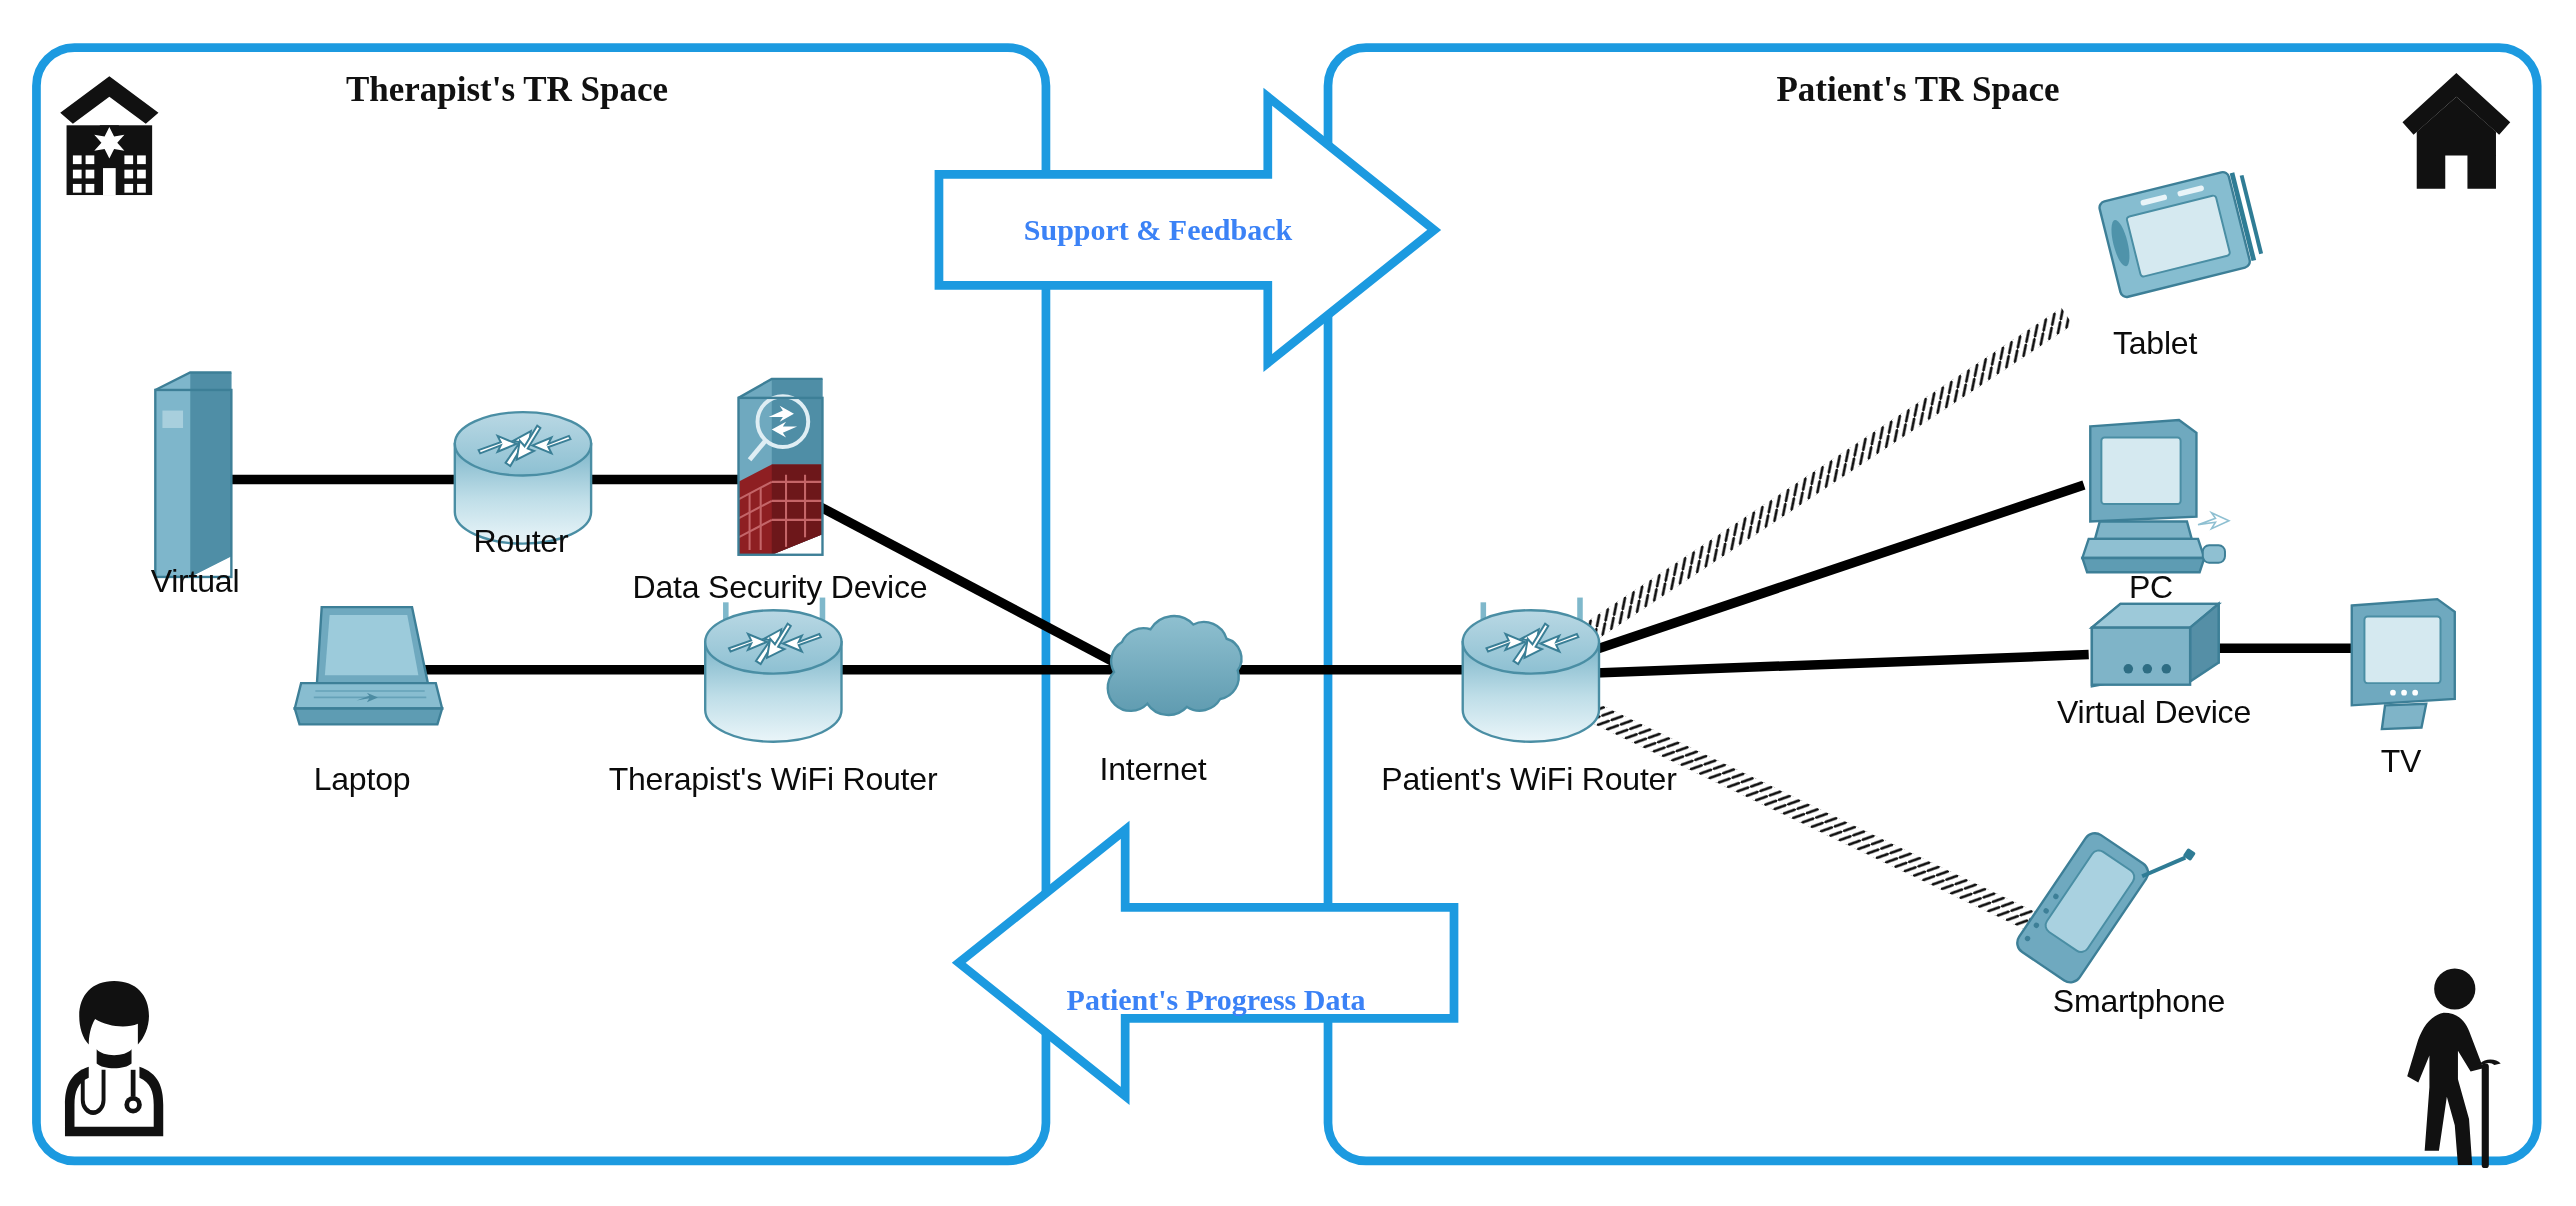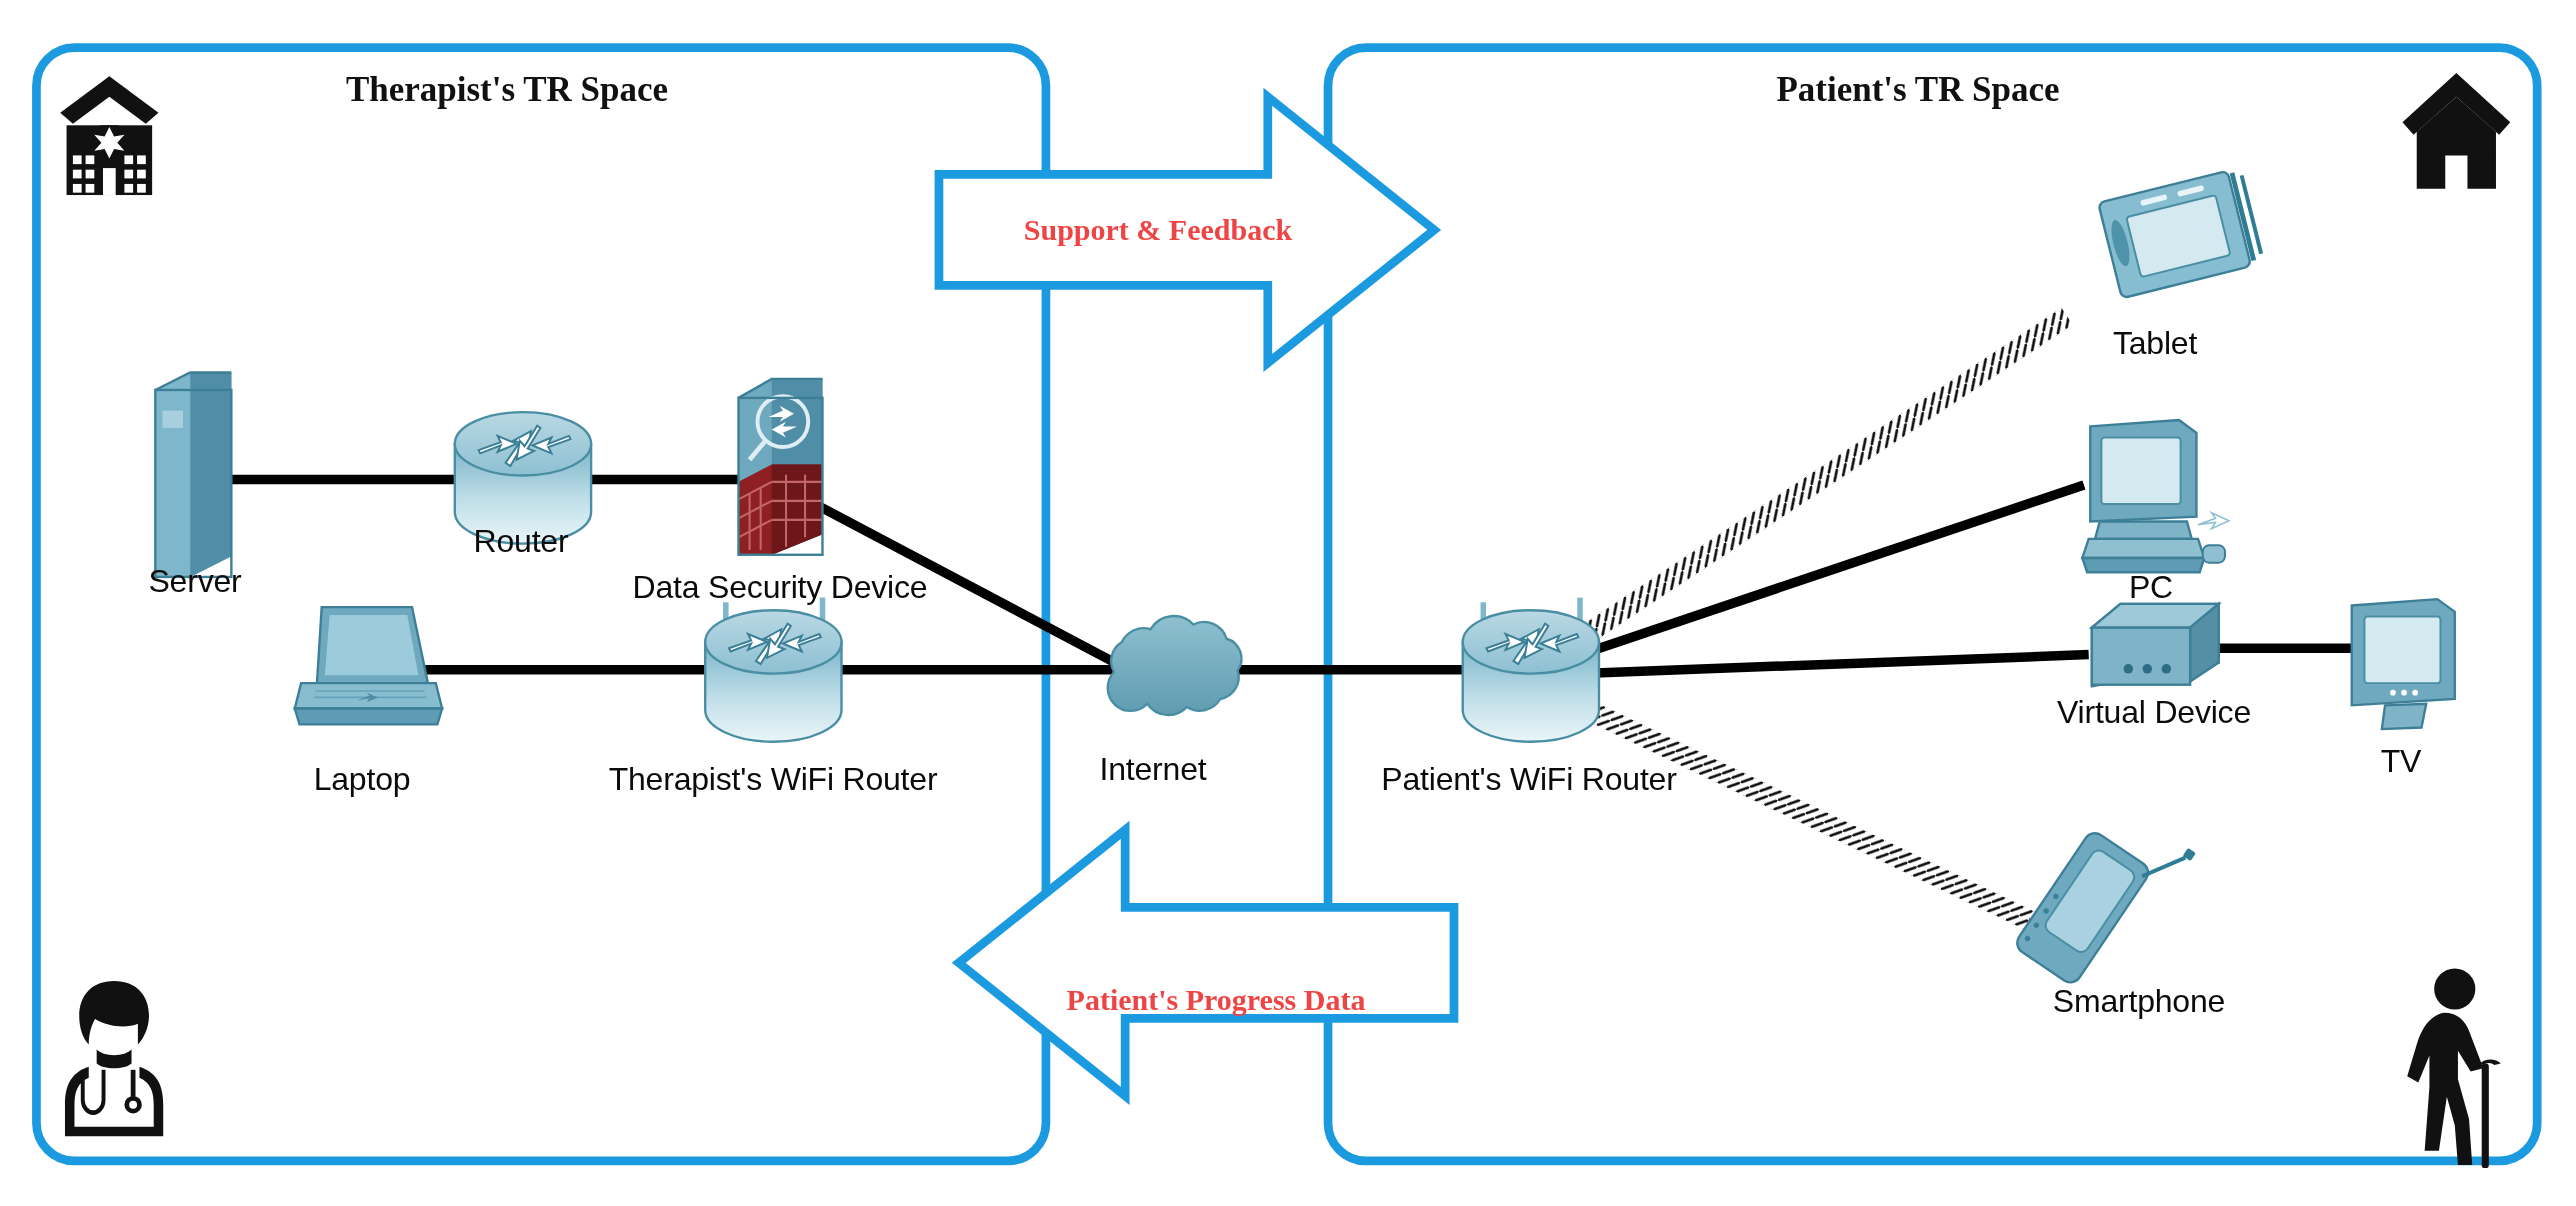--- a/index.html
+++ b/index.html
@@ -26,21 +26,21 @@
     font-size:35px;
     color:#111111;
     white-space:nowrap;
     transform:translateX(-50%);
   }
   .arrow-label{
     position:absolute;
     font-family:"Liberation Serif", serif;
     font-weight:bold;
     font-size:30px;
-    color:#ef4444;
+    color:#3b82f6;
     white-space:nowrap;
     transform:translate(-50%,-50%);
   }
 </style>
 </head>
 <body>
 
 <div id="stage">
 
   <svg class="svg-layer" viewBox="0 0 3251 1523">
@@ -315,21 +315,21 @@
       <path d="M86,120 a16,12 0 0 1 26,0 L104,122 a9,7 0 0 0 -14,0 Z"></path>
     </g>
   </svg>
 
   <div class="panel-title" style="left:507px;top:70px;">Therapist's TR Space</div>
   <div class="panel-title" style="left:1918px;top:70px;">Patient's TR Space</div>
 
   <div class="arrow-label" style="left:1158px;top:230px;">Support &amp; Feedback</div>
   <div class="arrow-label" style="left:1216px;top:964px;margin-top:36px;">Patient's Progress Data</div>
 
-  <div class="node-label" style="left:195px;top:563px;">Server</div>
+  <div class="node-label" style="left:195px;top:563px;">Virtual</div>
   <div class="node-label" style="left:521px;top:523px;">Router</div>
   <div class="node-label" style="left:780px;top:569px;">Data Security Device</div>
   <div class="node-label" style="left:362px;top:761px;">Laptop</div>
   <div class="node-label" style="left:773px;top:761px;">Therapist's WiFi Router</div>
   <div class="node-label" style="left:1153px;top:751px;">Internet</div>
   <div class="node-label" style="left:1529px;top:761px;">Patient's WiFi Router</div>
   <div class="node-label" style="left:2155px;top:325px;">Tablet</div>
   <div class="node-label" style="left:2151px;top:569px;">PC</div>
   <div class="node-label" style="left:2154px;top:694px;">Virtual Device</div>
   <div class="node-label" style="left:2401px;top:743px;">TV</div>

